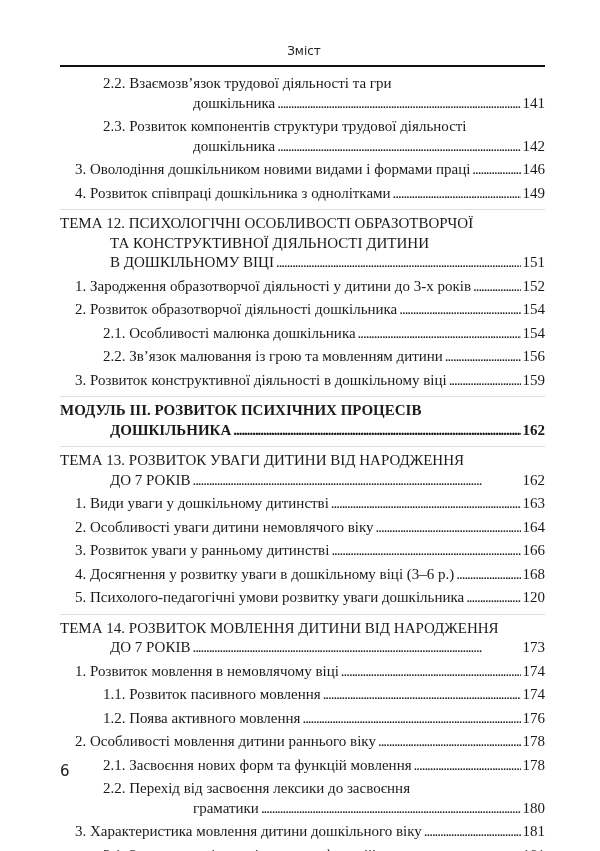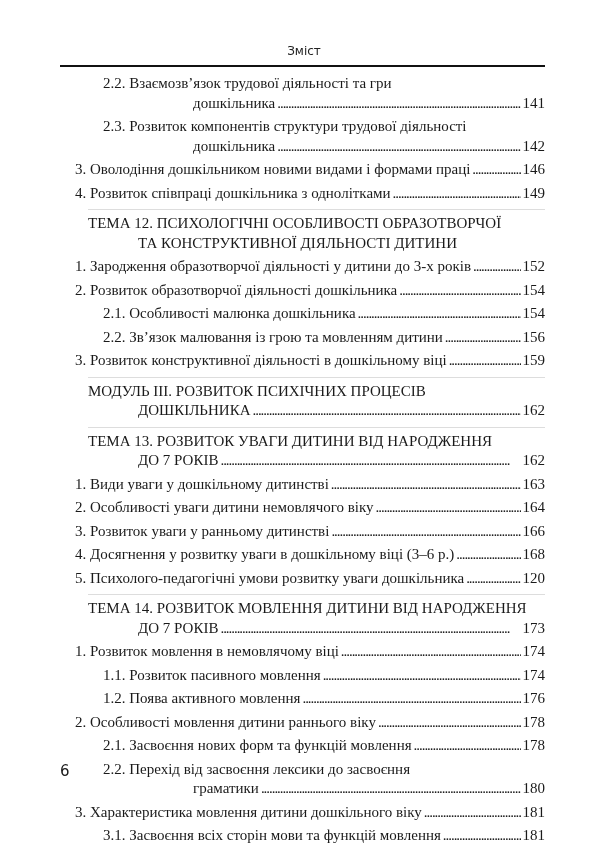--- a/index.html
+++ b/index.html
@@ -14,22 +14,22 @@
   .entry .first { display: block; }
   .entry .dots { flex: 1; overflow: hidden; margin: 0 2px; }
   .entry .dots::before { content: ". . . . . . . . . . . . . . . . . . . . . . . . . . . . . . . . . . . . . . . . . . . . . . . . . . . . . . . . . . . . . . . . . . . . . . . . . . . . . . . . . . . . . . . . . . . . . . . . . . . . . . . . . . . ";
         letter-spacing: -2.4px; }
   .entry .page { text-align: right; }
   .lvl-top { padding-left: 0; }
   .lvl-top .cont { padding-left: 50px; }
   .lvl-1 { padding-left: 15px; }
   .lvl-2 { padding-left: 43px; }
   .lvl-2 .cont { padding-left: 90px; }
-  .bold { font-weight: normal; }
-  .section-gap { margin-top: 6px; border-top: 1px solid #ddd; padding-top: 4px; margin-left: 28px; }
+  .bold { font-weight: bold; }
+  .section-gap { margin-top: 6px; border-top: 1px solid #ddd; padding-top: 4px; }
   .page-number { position: absolute; top: 762px; left: 60px; font-family: "DejaVu Sans", sans-serif; font-size: 15px; }
 </style>
 </head>
 <body>
 
 <div class="running-head">Зміст</div>
 <div class="rule"></div>
 
 <div class="toc" id="toc">
     <div class="entry lvl-2">
@@ -58,20 +58,25 @@
     <div class="entry lvl-1">
       <div class="line">
         <span>4. Розвиток співпраці дошкільника з однолітками</span>
         <span class="dots"></span>
         <span class="page">149</span>
       </div>
     </div>
     <div class="entry lvl-top section-gap">
       <div class="line first"><span>ТЕМА 12. ПСИХОЛОГІЧНІ ОСОБЛИВОСТІ ОБРАЗОТВОРЧОЇ</span></div>
       <div class="line cont first"><span>ТА КОНСТРУКТИВНОЇ ДІЯЛЬНОСТІ ДИТИНИ</span></div>
+      <div class="line cont">
+        <span>В ДОШКІЛЬНОМУ ВІЦІ</span>
+        <span class="dots"></span>
+        <span class="page">151</span>
+      </div>
     </div>
     <div class="entry lvl-1">
       <div class="line">
         <span>1. Зародження образотворчої діяльності у дитини до 3-х років</span>
         <span class="dots"></span>
         <span class="page">152</span>
       </div>
     </div>
     <div class="entry lvl-1">
       <div class="line">

